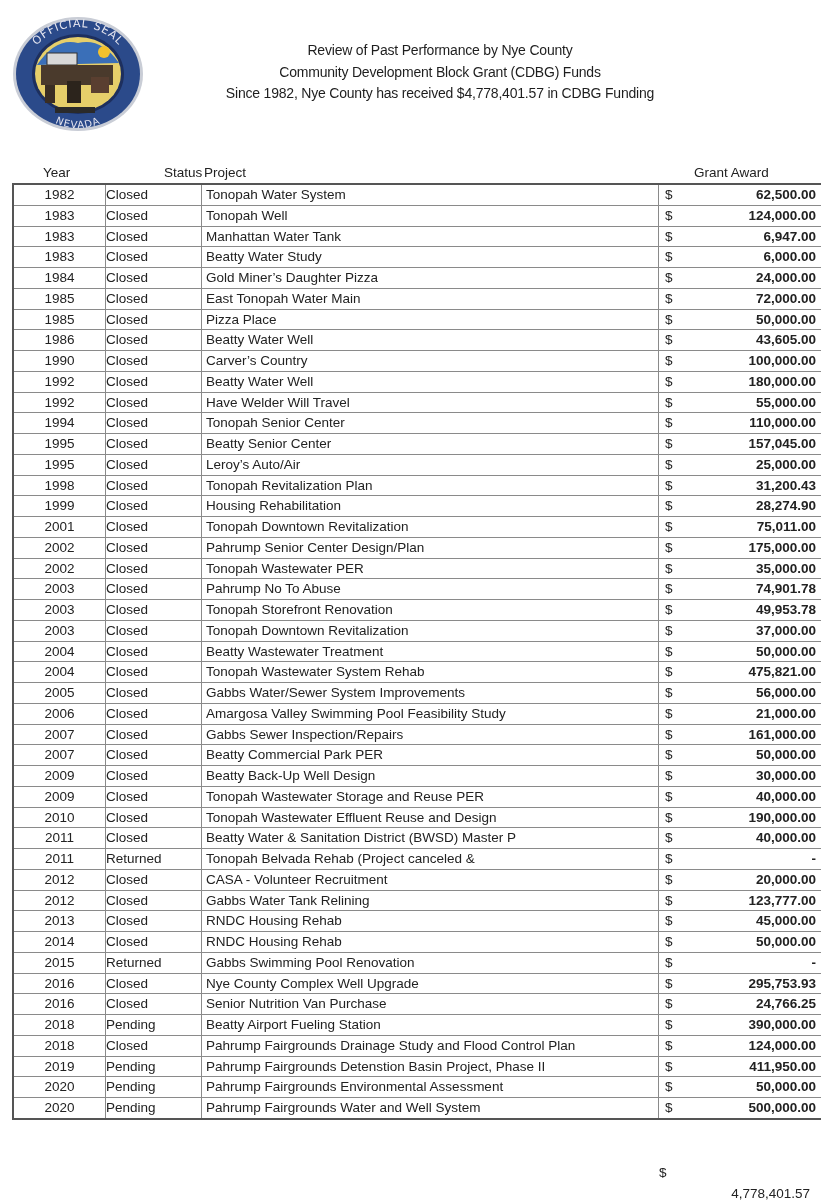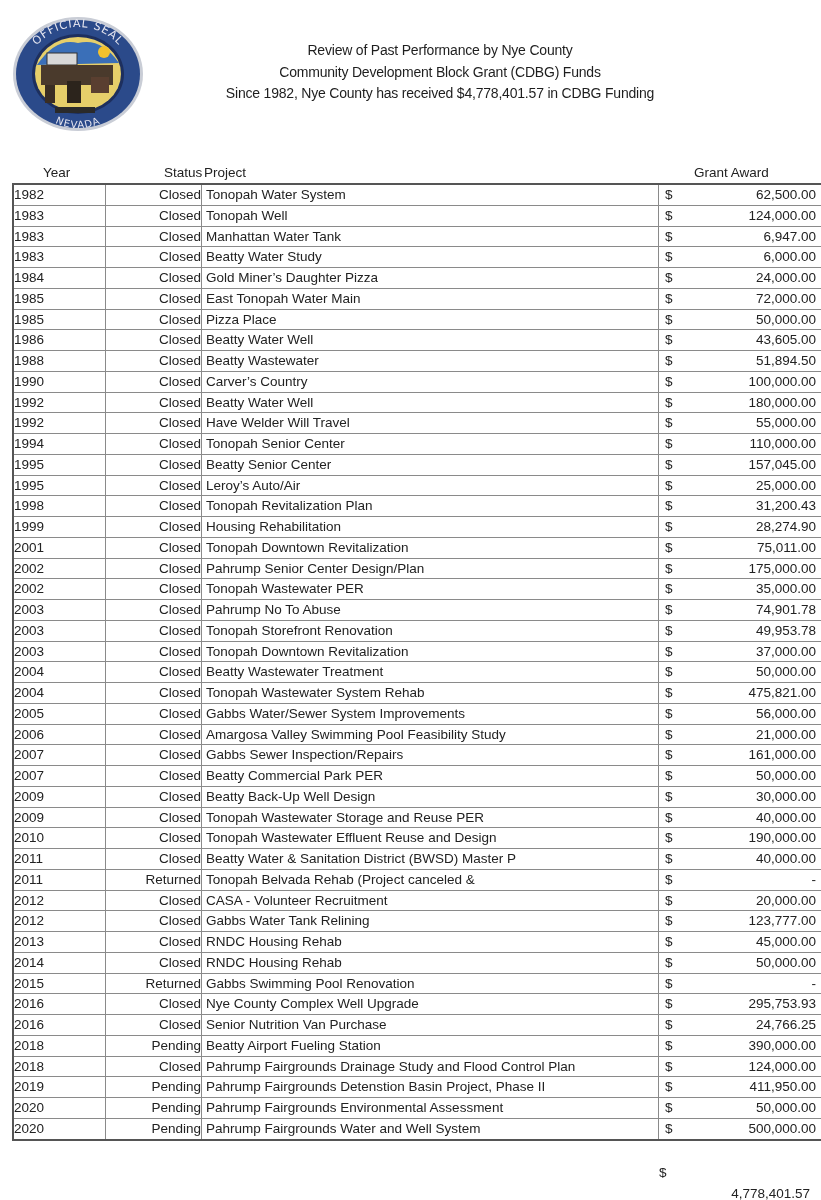--- a/index.html
+++ b/index.html
@@ -30,26 +30,26 @@
     position: absolute; left: 12px; top: 183px; width: 804px;
     border-collapse: collapse; table-layout: fixed;
     border: 2px solid #555;
     font-size: 13.5px;
   }
   table.grid td {
     border: 1px solid #8a8a8a;
     height: 19.75px; padding: 0; line-height: 19.75px;
     white-space: nowrap; overflow: hidden;
   }
-  td.c-year { width: 91px; }
-  td.c-status { width: 95px; text-align: right; }
+  td.c-year { width: 91px; text-align: center; }
+  td.c-status { width: 95px; text-align: left; }
   td.c-project { width: 452px; padding-left: 4px !important; }
   td.c-award { width: 162px; position: relative; }
   td.c-award .dollar { position: absolute; left: 6px; top: 0; }
-  td.c-award .amt { position: absolute; right: 5px; top: 0; }
+  td.c-award .amt { position: absolute; right: 5px; top: 0; font-weight: bold; }
   .total {
     position: absolute; top: 1163px; left: 653px; width: 162px; height: 20px;
     font-size: 13.5px; line-height: 20px;
   }
   .total .dollar { position: absolute; left: 6px; }
   .total .amt { position: absolute; right: 5px; margin-top: 21px; }
 </style>
 </head>
 <body>
 
@@ -159,29 +159,20 @@
       <tr>
         <td class="c-year">1986</td>
         <td class="c-status">Closed</td>
         <td class="c-project">Beatty Water Well</td>
         <td class="c-award">
           <span class="dollar">$</span>
           <span class="amt">43,605.00</span>
         </td>
       </tr>
       <tr>
-        <td class="c-year">1988</td>
-        <td class="c-status">Closed</td>
-        <td class="c-project">Beatty Wastewater</td>
-        <td class="c-award">
-          <span class="dollar">$</span>
-          <span class="amt">51,894.50</span>
-        </td>
-      </tr>
-      <tr>
         <td class="c-year">1990</td>
         <td class="c-status">Closed</td>
         <td class="c-project">Carver’s Country</td>
         <td class="c-award">
           <span class="dollar">$</span>
           <span class="amt">100,000.00</span>
         </td>
       </tr>
       <tr>
         <td class="c-year">1992</td>

